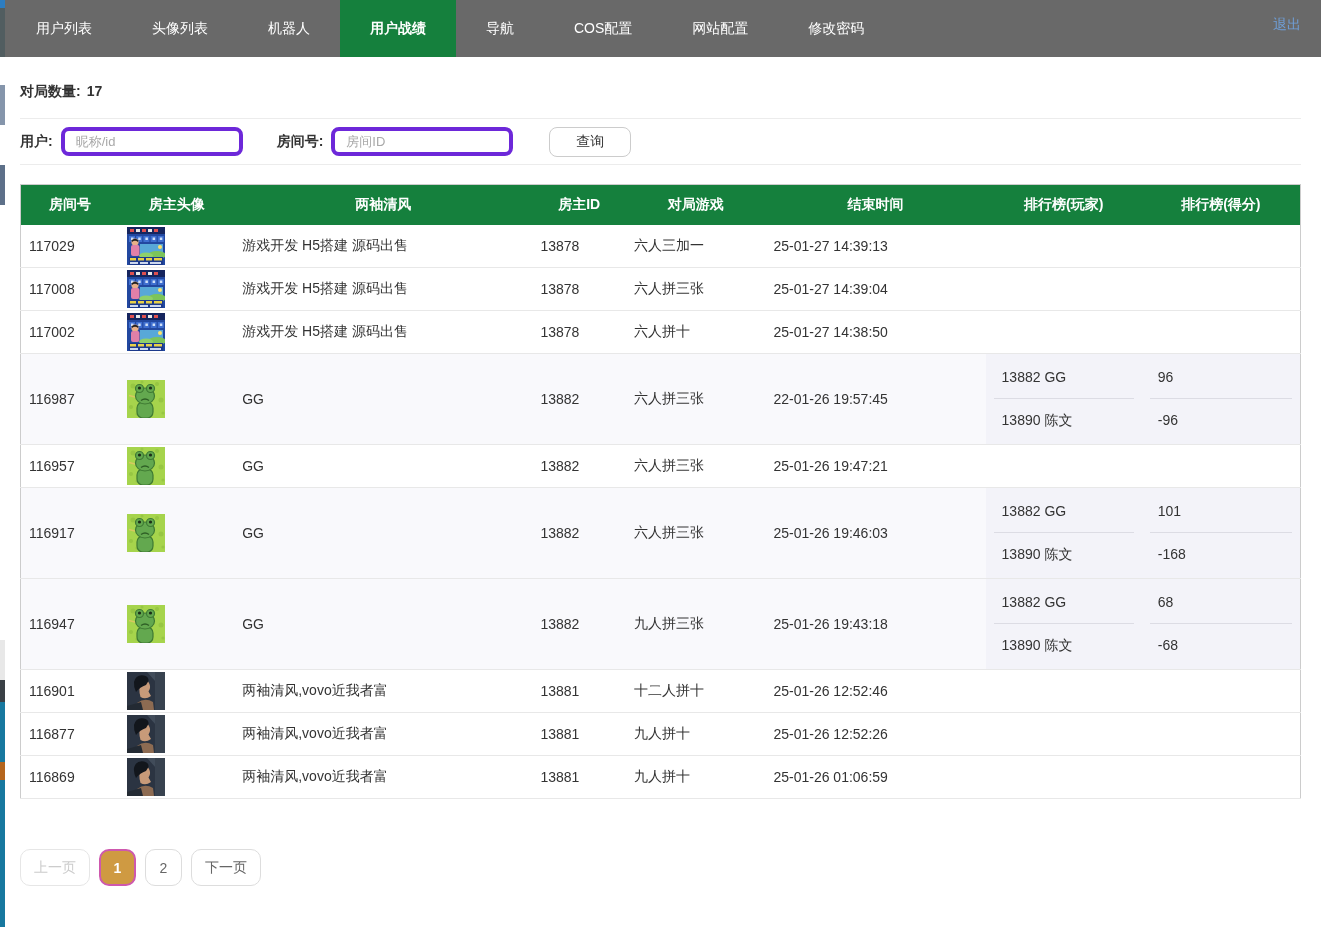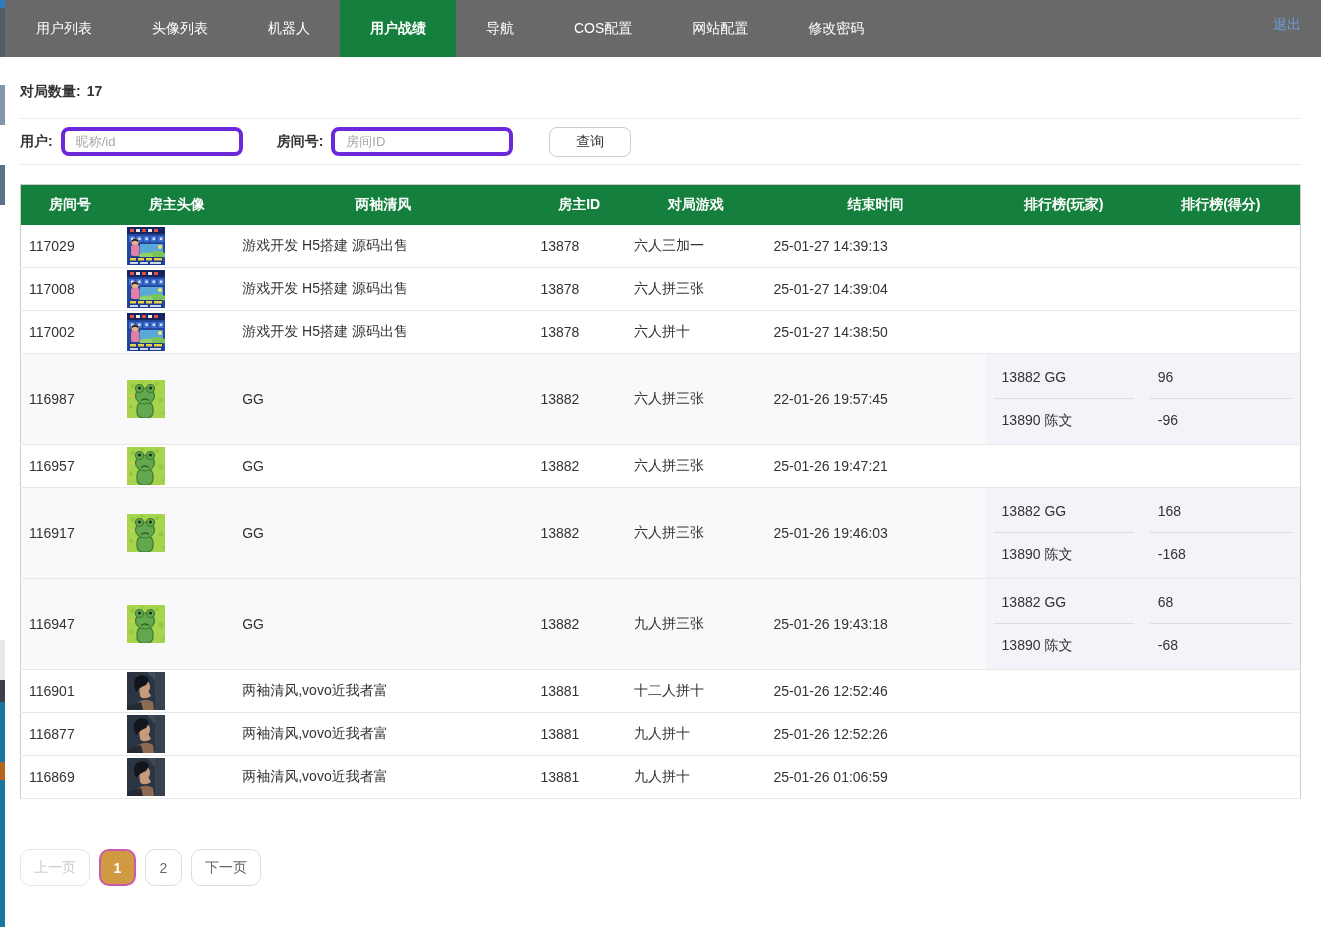--- a/index.html
+++ b/index.html
@@ -372,21 +372,21 @@
               </svg></span></td>
           <td>GG</td>
           <td>13882</td>
           <td>六人拼三张</td>
           <td>25-01-26 19:46:03</td>
           <td class="rank-cell">
             <div class="rank-entry">13882 GG</div>
             <div class="rank-entry">13890 陈文</div>
           </td>
           <td class="rank-cell">
-            <div class="rank-entry">168</div>
+            <div class="rank-entry">101</div>
             <div class="rank-entry">-168</div>
           </td>
         </tr>
         <tr class="has-rank">
           <td>116947</td>
           <td><span class="avatar"><svg viewBox="0 0 38 38">
                 <rect width="38" height="38" fill="#a6d44c"></rect>
                 <circle cx="6" cy="6" r="2.5" fill="#97c643"></circle>
                 <circle cx="30" cy="4" r="2" fill="#97c643"></circle>
                 <circle cx="34" cy="20" r="2.5" fill="#97c643"></circle>

